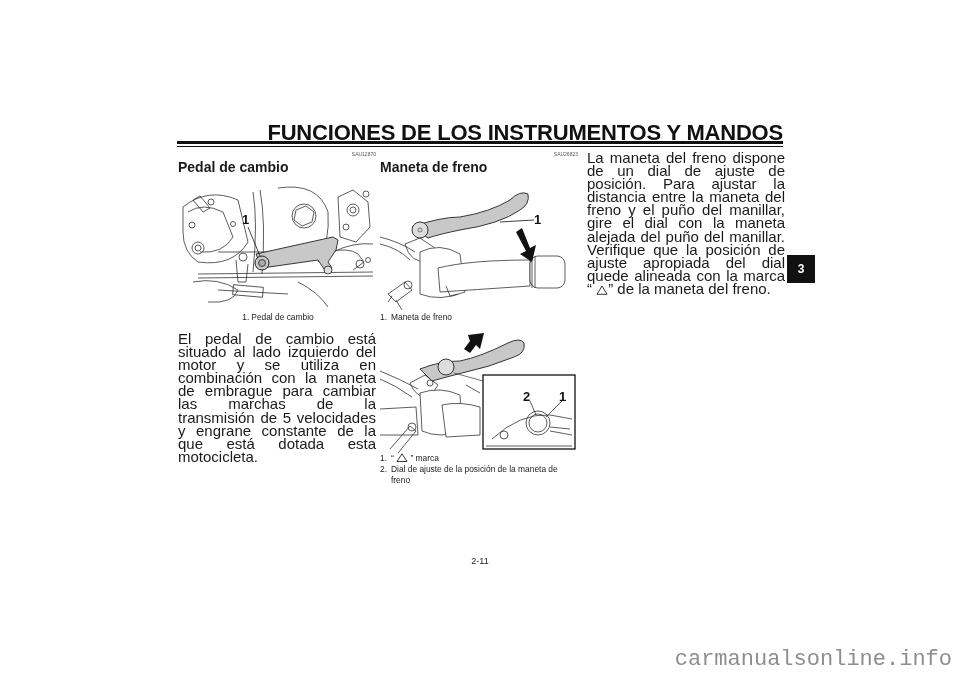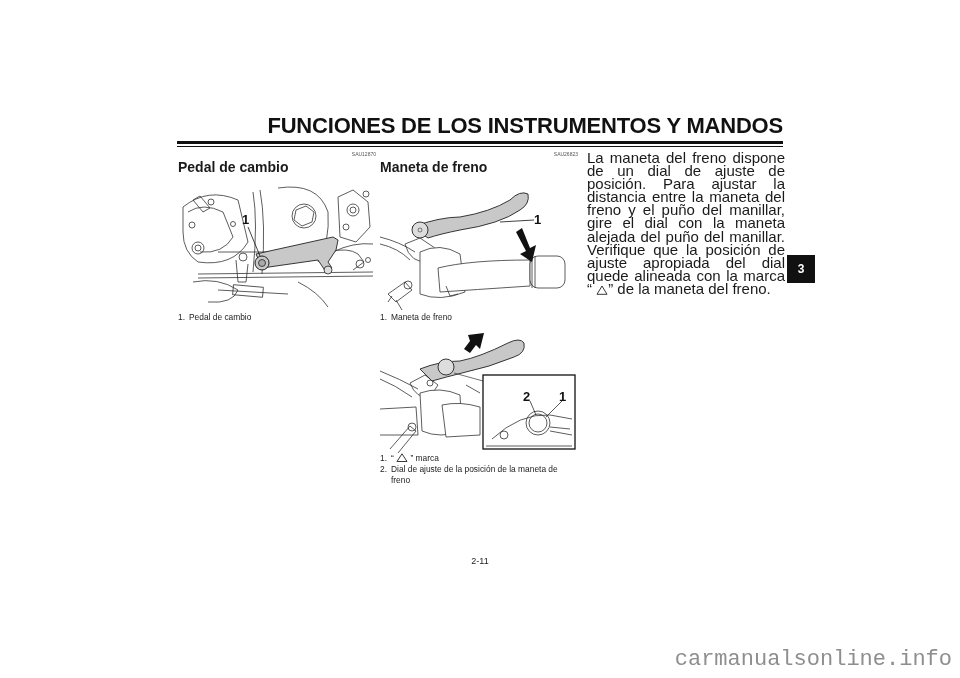--- a/index.html
+++ b/index.html
@@ -1,21 +1,21 @@
 <!DOCTYPE html>
 <html><head>
   <meta charset="utf-8">
   <style>
     html, body { margin: 0; padding: 0; }
     body {
       width: 960px; height: 678px; background: #ffffff; position: relative; overflow: hidden;
       font-family: "Liberation Sans", sans-serif; color: #1a1a1a;
     }
     .header-title {
-      position: absolute; right: 177px; top: 113px;
+      position: absolute; right: 177px; top: 120px;
       font-size: 22px; font-weight: bold; letter-spacing: -0.2px; color: #111;
       white-space: nowrap;
     }
     .rule-thick { position: absolute; left: 177px; width: 606px; top: 141px; height: 3px; background: #111; }
     .rule-thin  { position: absolute; left: 177px; width: 606px; top: 145.5px; height: 1px; background: #111; }
 
     .col { position: absolute; top: 150px; width: 198px; }
     .col1 { left: 178px; }
     .col2 { left: 380px; }
     .col3 { left: 587px; }
@@ -95,23 +95,24 @@
 
       <path d="M78 72 L155 55 L160 58 L158 68 L150 80 L154 86 L148 90 L140 78 L84 86 Z" fill="#c8c8c8" stroke="#222" stroke-width="0.9"></path>
       <circle cx="84" cy="81" r="7" fill="#c8c8c8" stroke="#222" stroke-width="1"></circle>
       <circle cx="84" cy="81" r="3.5" fill="#aaa" stroke="#222" stroke-width="0.8"></circle>
       <circle cx="150" cy="88" r="4" fill="#ddd" stroke="#222" stroke-width="0.8"></circle>
 
       <line x1="70" y1="45" x2="82" y2="74" stroke="#111" stroke-width="0.8"></line>
       <text x="64" y="42" font-family="Liberation Sans, sans-serif" font-size="13" font-weight="bold" fill="#111">1</text>
     </svg>
   </div>
-  <div class="caption" style="margin-top:2px;">
+  <div class="caption" style="margin-top:2px;text-align:center;">
     <span class="num">1.</span><span>Pedal de cambio</span>
   </div>
+  <div class="body-text" style="margin-top:9px;">El pedal de cambio está situado al lado izquierdo del motor y se utiliza en combinación con la maneta de embrague para cambiar las marchas de la transmisión de 5 velocidades y engrane constante de la que está dotada esta motocicleta.</div>
 </div>
 
 <div class="col col2">
   <div class="code">SAU26823</div>
   <div class="section-title">Maneta de freno</div>
   <div class="figure" style="height:128px; margin-top:6px;">
     <svg width="198" height="128" viewBox="0 0 198 128">
       <g fill="none" stroke="#333" stroke-width="0.8">
         <path d="M0 55 Q20 60 35 70"></path>
           <path d="M0 62 Q18 66 30 78"></path>

